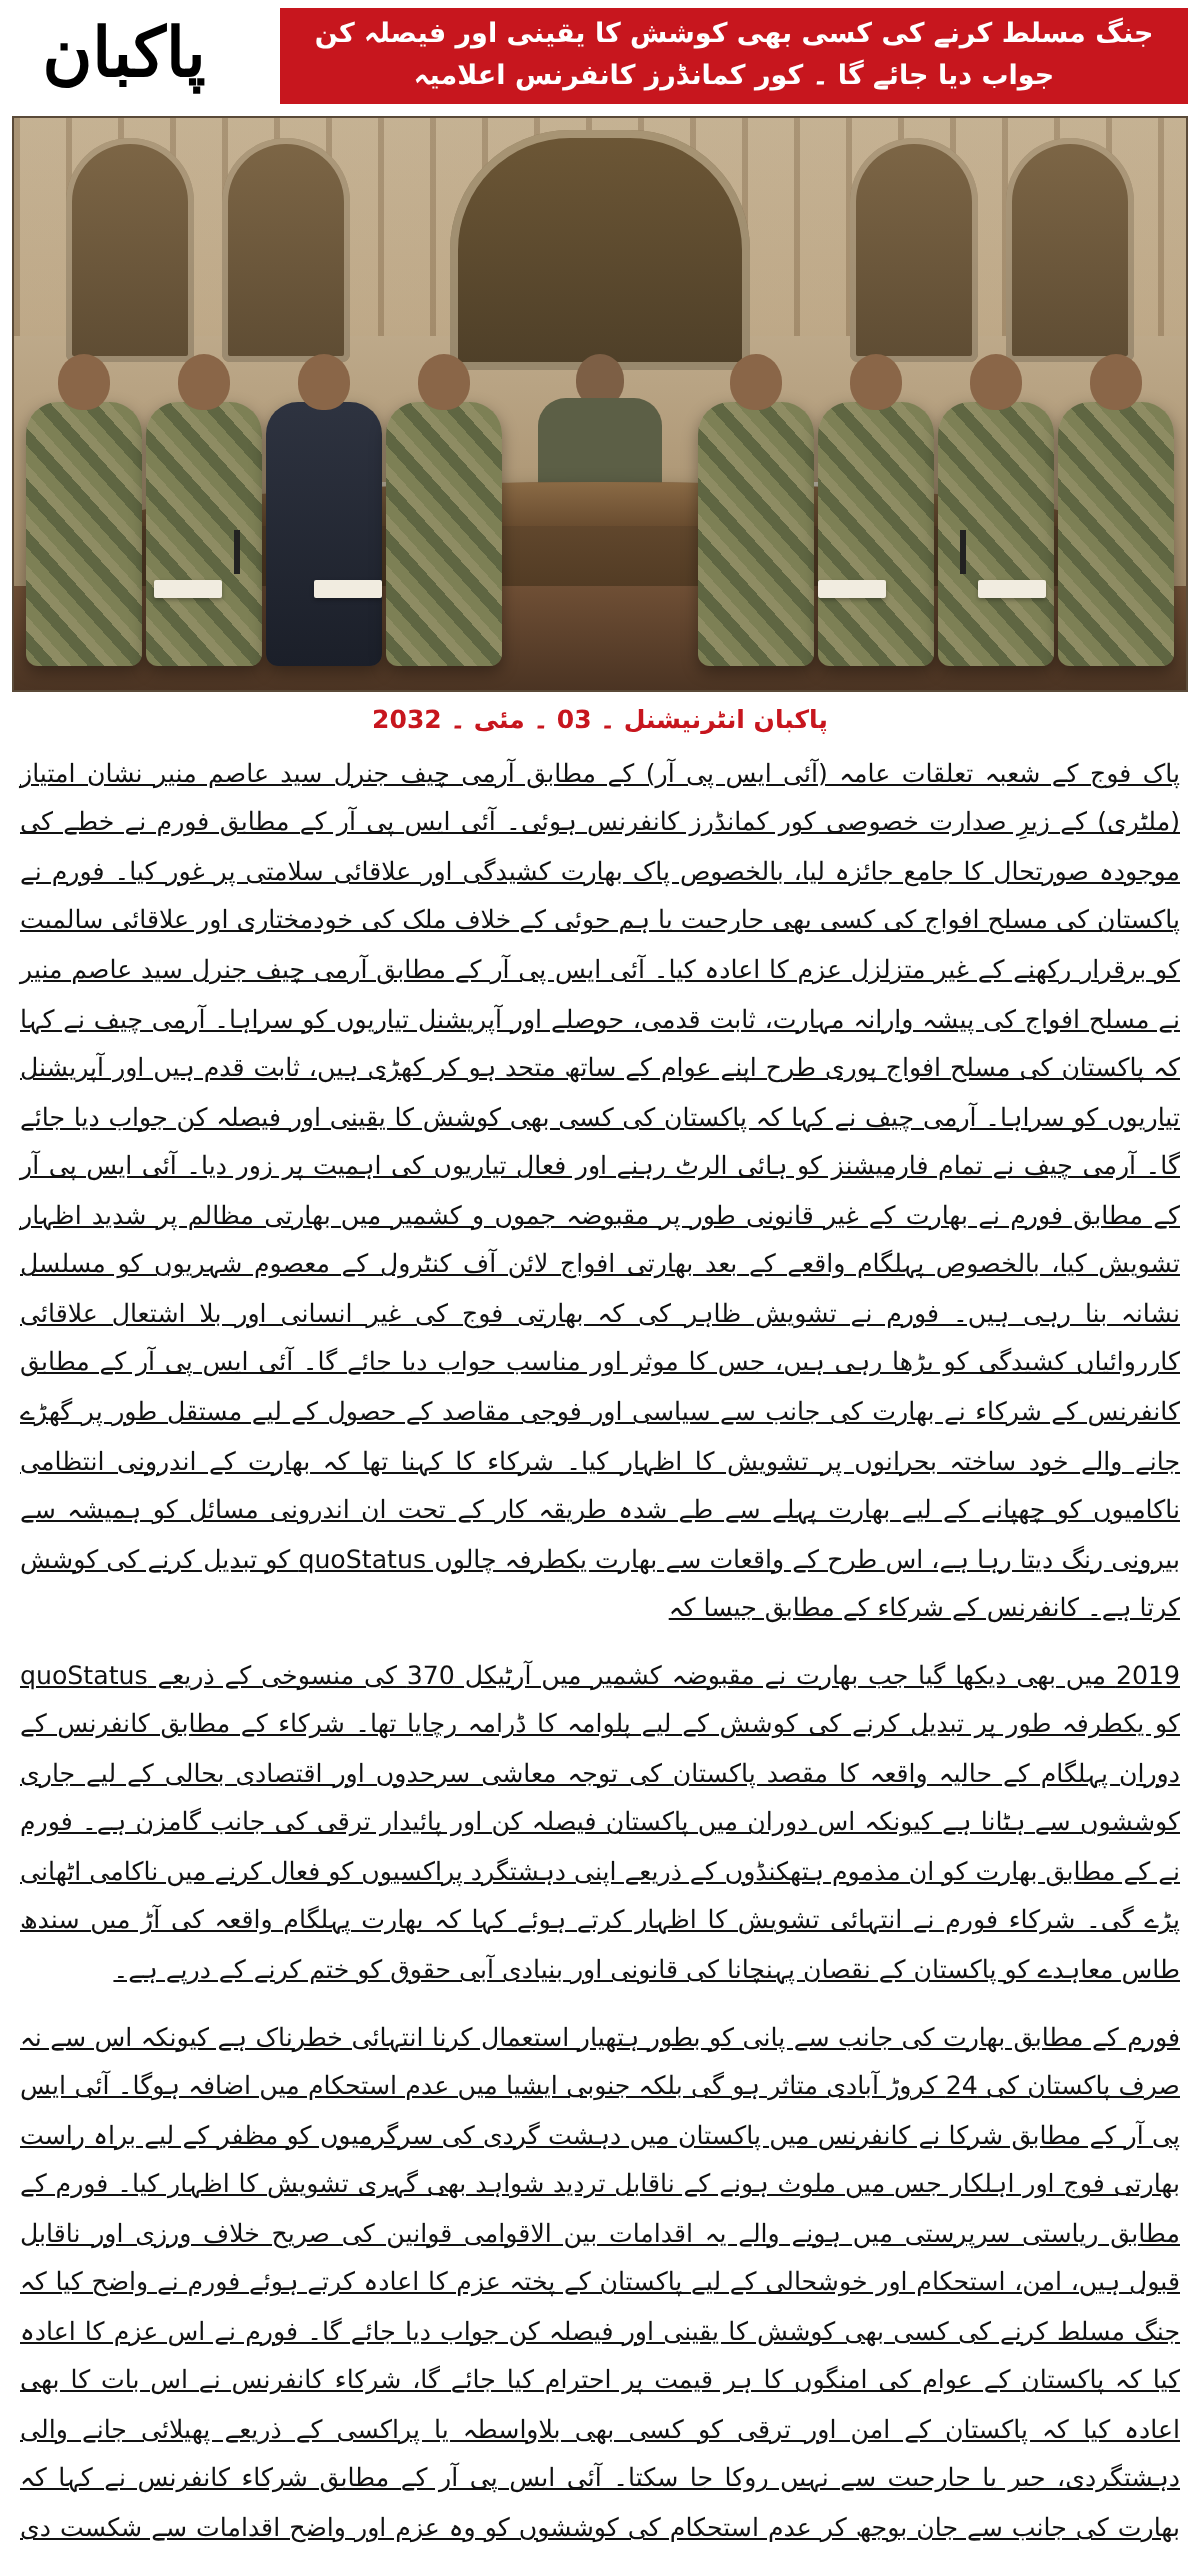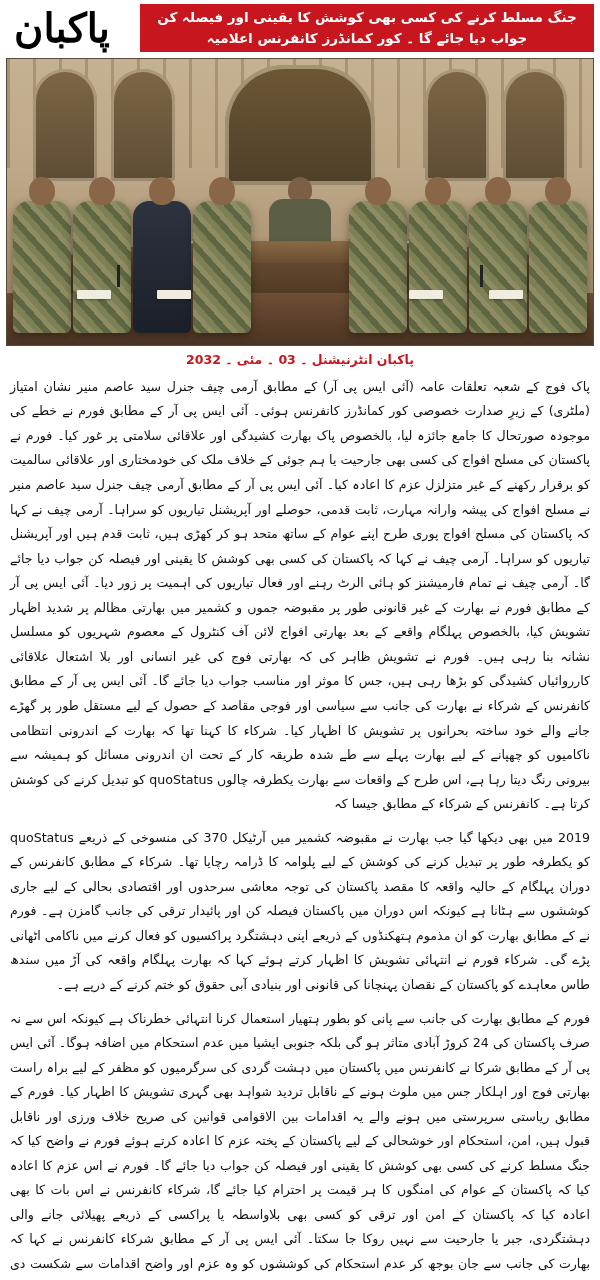--- a/index.html
+++ b/index.html
@@ -27,22 +27,22 @@
   }
   .logo-box {
     background: #ffffff;
     padding: 0 10px 0 4px;
     display: flex;
     align-items: center;
     justify-content: center;
     min-width: 118px;
   }
   .logo-text {
-    font-family: Liberation Sans, sans-serif;
-    font-size: 40px;
+    font-family: Liberation Serif, serif;
+    font-size: 34px;
     font-weight: bold;
     color: #000000;
     line-height: 1;
     direction: rtl;
     letter-spacing: -0.5px;
   }
   .headline-bar {
     flex: 1;
     background: #c7161e;
     color: #ffffff;
@@ -193,21 +193,21 @@
   .article {
     direction: rtl;
     text-align: justify;
     text-align-last: right;
     font-family: "DejaVu Sans", sans-serif;
     font-size: 12.6px;
     line-height: 1.95;
     color: #111111;
     padding: 0 10px;
   }
-  .article p { margin: 0 0 9px 0; }
+  .article p { margin: 0 0 9px 0; text-decoration: underline; }
 </style>
 </head>
 <body>
 
 <div class="page">
 
   <div class="masthead">
     <div class="logo-box">
       <span class="logo-text">پاکبان</span>
     </div>

